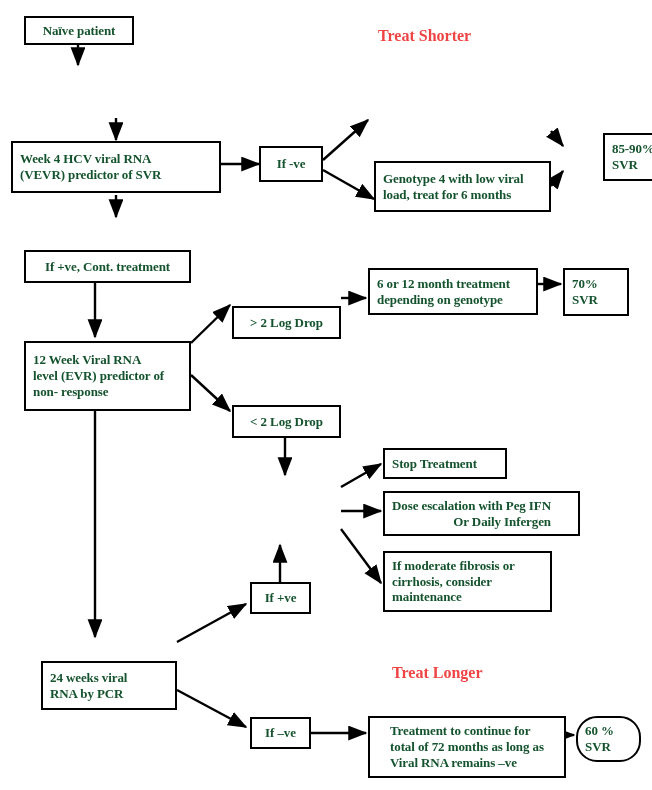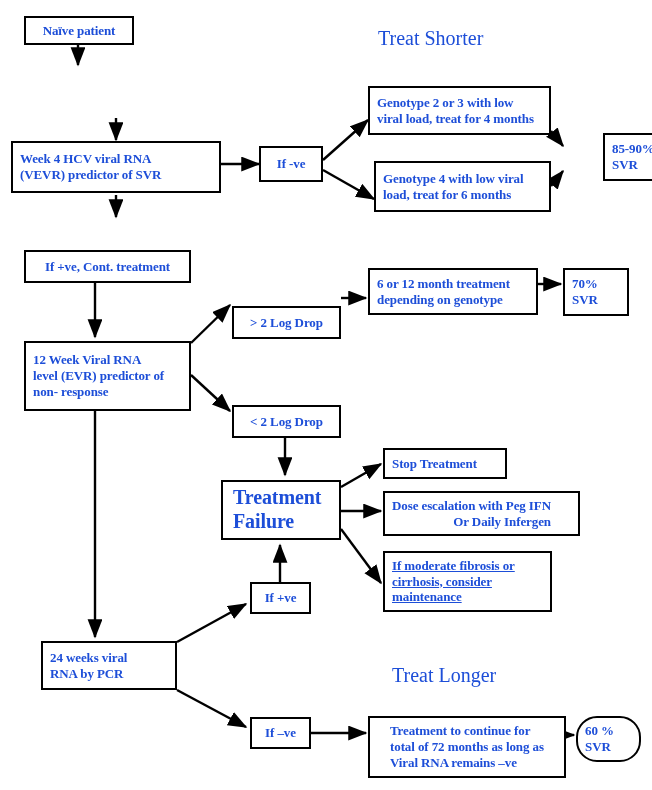--- a/index.html
+++ b/index.html
@@ -22,21 +22,21 @@
     top: 0;
     width: 652px;
     height: 790px;
     pointer-events: none;
   }
   .node {
     position: absolute;
     box-sizing: border-box;
     border: 2px solid #000000;
     background: #ffffff;
-    color: #1d4ed8;
+    color: #14532d;
     font-family: "Liberation Serif", "DejaVu Serif", serif;
     font-weight: bold;
     font-size: 13px;
     line-height: 1.22;
     display: flex;
     align-items: center;
     padding: 2px 6px 2px 7px;
     white-space: pre-line;
     letter-spacing: -0.1px;
   }
@@ -46,23 +46,23 @@
     padding: 2px 4px;
   }
   .node.big {
     font-size: 20px;
     line-height: 1.18;
     padding-left: 10px;
   }
   .title {
     position: absolute;
     font-family: "Liberation Serif", "DejaVu Serif", serif;
-    font-weight: normal;
-    font-size: 20px;
-    color: #1d4ed8;
+    font-weight: bold;
+    font-size: 16px;
+    color: #ef4444;
     white-space: nowrap;
   }
 </style>
 </head>
 <body>
 
 <div id="canvas">
 
   <svg class="edges" viewBox="0 0 652 790" xmlns="http://www.w3.org/2000/svg">
     <defs>
@@ -124,22 +124,20 @@
   <div class="title" style="left:392px; top:664px;">Treat Longer</div>
 
   <div class="node center" style="left:24px; top:16px; width:110px; height:29px;">Naïve patient</div>
 
 
   <div class="node" style="left:11px; top:141px; width:210px; height:52px;">Week 4 HCV viral RNA
 (VEVR) predictor of SVR</div>
 
   <div class="node center" style="left:259px; top:146px; width:64px; height:36px;">If -ve</div>
 
-  <div class="node" style="left:368px; top:86px; width:183px; height:49px;">Genotype 2 or 3 with low
-viral load, treat for 4 months</div>
 
   <div class="node" style="left:374px; top:161px; width:177px; height:51px;">Genotype 4 with low viral
 load, treat for 6 months</div>
 
   <div class="node" style="left:564px; top:133px; width:78px; height:48px;margin-left:39px;">85-90%
 SVR</div>
 
   <div class="node center" style="left:24px; top:220px; width:167px; height:33px;margin-top:30px;">If +ve, Cont. treatment</div>
 
   <div class="node" style="left:24px; top:341px; width:167px; height:70px;">12 Week Viral RNA
@@ -149,35 +147,33 @@
   <div class="node center" style="left:232px; top:282px; width:109px; height:33px;margin-top:24px;">&gt; 2 Log Drop</div>
 
   <div class="node center" style="left:232px; top:405px; width:109px; height:33px;">&lt; 2 Log Drop</div>
 
   <div class="node" style="left:368px; top:268px; width:170px; height:47px;">6 or 12 month treatment
 depending on genotype</div>
 
   <div class="node" style="left:563px; top:268px; width:66px; height:48px;">70%
 SVR</div>
 
-  <div class="node big" style="left:221px; top:480px; width:120px; height:60px;">Treatment
-Failure</div>
 
   <div class="node" style="left:383px; top:448px; width:124px; height:31px;">Stop Treatment</div>
 
   <div class="node" style="left:383px; top:491px; width:197px; height:45px;text-align:right;">Dose escalation with Peg IFN
 Or Daily Infergen</div>
 
-  <div class="node" style="left:383px; top:551px; width:169px; height:61px;text-decoration:underline;">If moderate fibrosis or
+  <div class="node" style="left:383px; top:551px; width:169px; height:61px;">If moderate fibrosis or
 cirrhosis, consider
 maintenance</div>
 
   <div class="node center" style="left:250px; top:582px; width:61px; height:32px;">If +ve</div>
 
-  <div class="node" style="left:41px; top:641px; width:136px; height:49px;">24 weeks viral
+  <div class="node" style="left:41px; top:661px; width:136px; height:49px;">24 weeks viral
 RNA by PCR</div>
 
   <div class="node center" style="left:250px; top:717px; width:61px; height:32px;">If –ve</div>
 
   <div class="node" style="left:368px; top:716px; width:198px; height:62px;padding-left:20px;">Treatment to continue for
 total of 72 months as long as
 Viral RNA remains  –ve</div>
 
   <div class="node" style="left:576px; top:716px; width:65px; height:46px;border-radius:21px;">60 %
 SVR</div>

